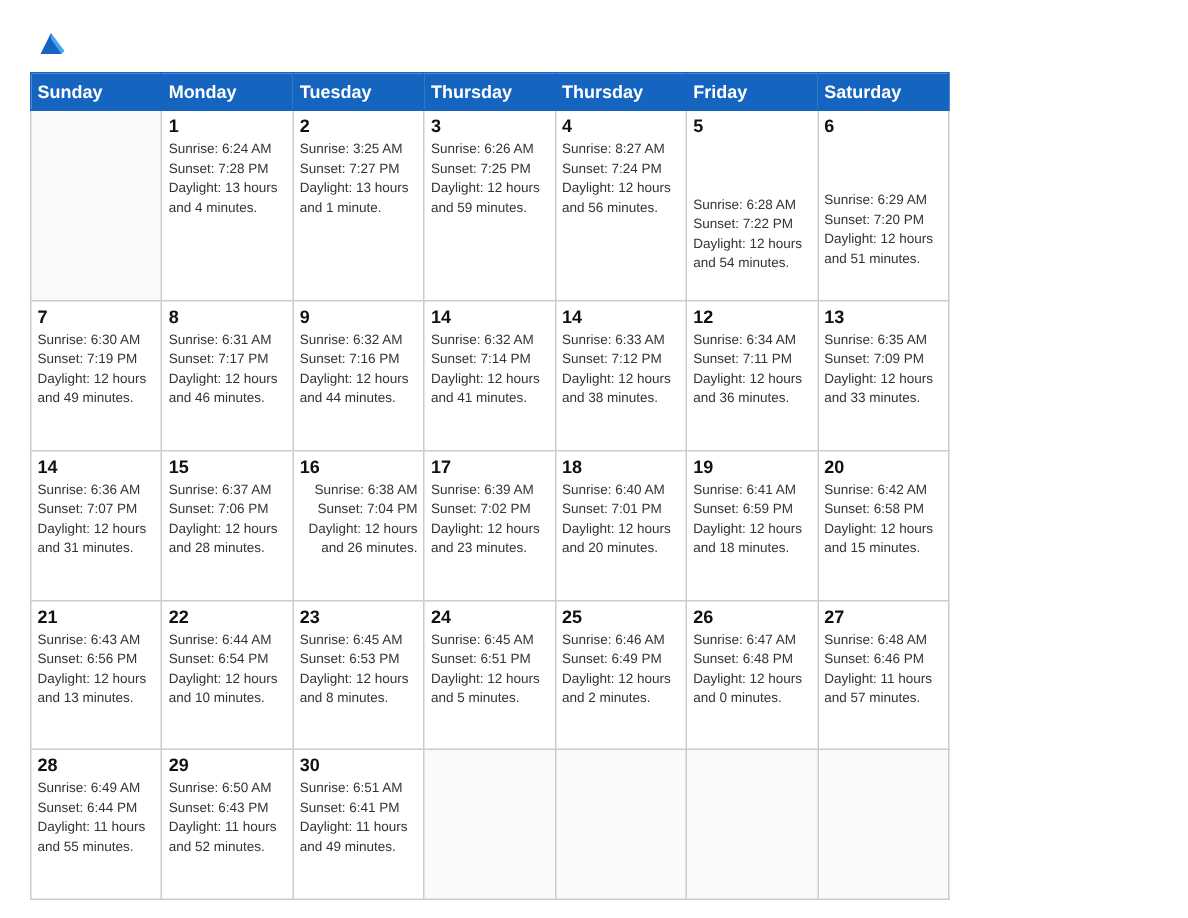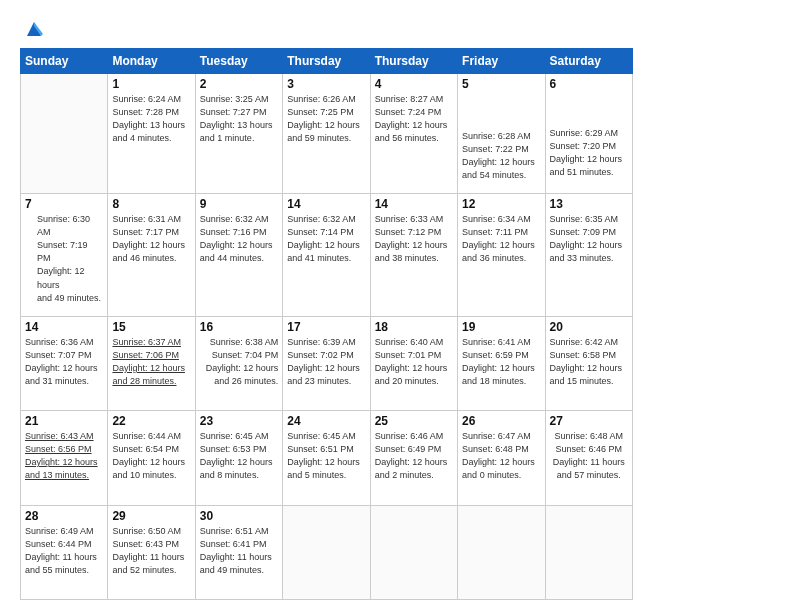--- a/index.html
+++ b/index.html
@@ -163,21 +163,21 @@
             <span class="day-num">6</span>
             <div class="day-info" style="white-space: pre-line; margin-top: 36px;">Sunrise: 6:29 AM
 Sunset: 7:20 PM
 Daylight: 12 hours
 and 51 minutes.</div>
           </td>
         </tr>
         <tr>
           <td>
             <span class="day-num">7</span>
-            <div class="day-info" style="white-space: pre-line; margin-left: 12px;">Sunrise: 6:30 AM
+            <div class="day-info" style="white-space: pre-line;">Sunrise: 6:30 AM
 Sunset: 7:19 PM
 Daylight: 12 hours
 and 49 minutes.</div>
           </td>
           <td>
             <span class="day-num">8</span>
             <div class="day-info" style="white-space: pre-line;">Sunrise: 6:31 AM
 Sunset: 7:17 PM
 Daylight: 12 hours
 and 46 minutes.</div>
@@ -221,21 +221,21 @@
         <tr>
           <td>
             <span class="day-num">14</span>
             <div class="day-info" style="white-space: pre-line;">Sunrise: 6:36 AM
 Sunset: 7:07 PM
 Daylight: 12 hours
 and 31 minutes.</div>
           </td>
           <td>
             <span class="day-num">15</span>
-            <div class="day-info" style="white-space: pre-line; text-decoration: underline;">Sunrise: 6:37 AM
+            <div class="day-info" style="white-space: pre-line;">Sunrise: 6:37 AM
 Sunset: 7:06 PM
 Daylight: 12 hours
 and 28 minutes.</div>
           </td>
           <td>
             <span class="day-num">16</span>
             <div class="day-info" style="white-space: pre-line; text-align: right;">Sunrise: 6:38 AM
 Sunset: 7:04 PM
 Daylight: 12 hours
 and 26 minutes.</div>
@@ -265,21 +265,21 @@
             <span class="day-num">20</span>
             <div class="day-info" style="white-space: pre-line;">Sunrise: 6:42 AM
 Sunset: 6:58 PM
 Daylight: 12 hours
 and 15 minutes.</div>
           </td>
         </tr>
         <tr>
           <td>
             <span class="day-num">21</span>
-            <div class="day-info" style="white-space: pre-line; text-decoration: underline;">Sunrise: 6:43 AM
+            <div class="day-info" style="white-space: pre-line;">Sunrise: 6:43 AM
 Sunset: 6:56 PM
 Daylight: 12 hours
 and 13 minutes.</div>
           </td>
           <td>
             <span class="day-num">22</span>
             <div class="day-info" style="white-space: pre-line;">Sunrise: 6:44 AM
 Sunset: 6:54 PM
 Daylight: 12 hours
 and 10 minutes.</div>
@@ -307,21 +307,21 @@
           </td>
           <td>
             <span class="day-num">26</span>
             <div class="day-info" style="white-space: pre-line;">Sunrise: 6:47 AM
 Sunset: 6:48 PM
 Daylight: 12 hours
 and 0 minutes.</div>
           </td>
           <td>
             <span class="day-num">27</span>
-            <div class="day-info" style="white-space: pre-line; text-align: center;">Sunrise: 6:48 AM
+            <div class="day-info" style="white-space: pre-line;">Sunrise: 6:48 AM
 Sunset: 6:46 PM
 Daylight: 11 hours
 and 57 minutes.</div>
           </td>
         </tr>
         <tr>
           <td>
             <span class="day-num">28</span>
             <div class="day-info" style="white-space: pre-line;">Sunrise: 6:49 AM
 Sunset: 6:44 PM

